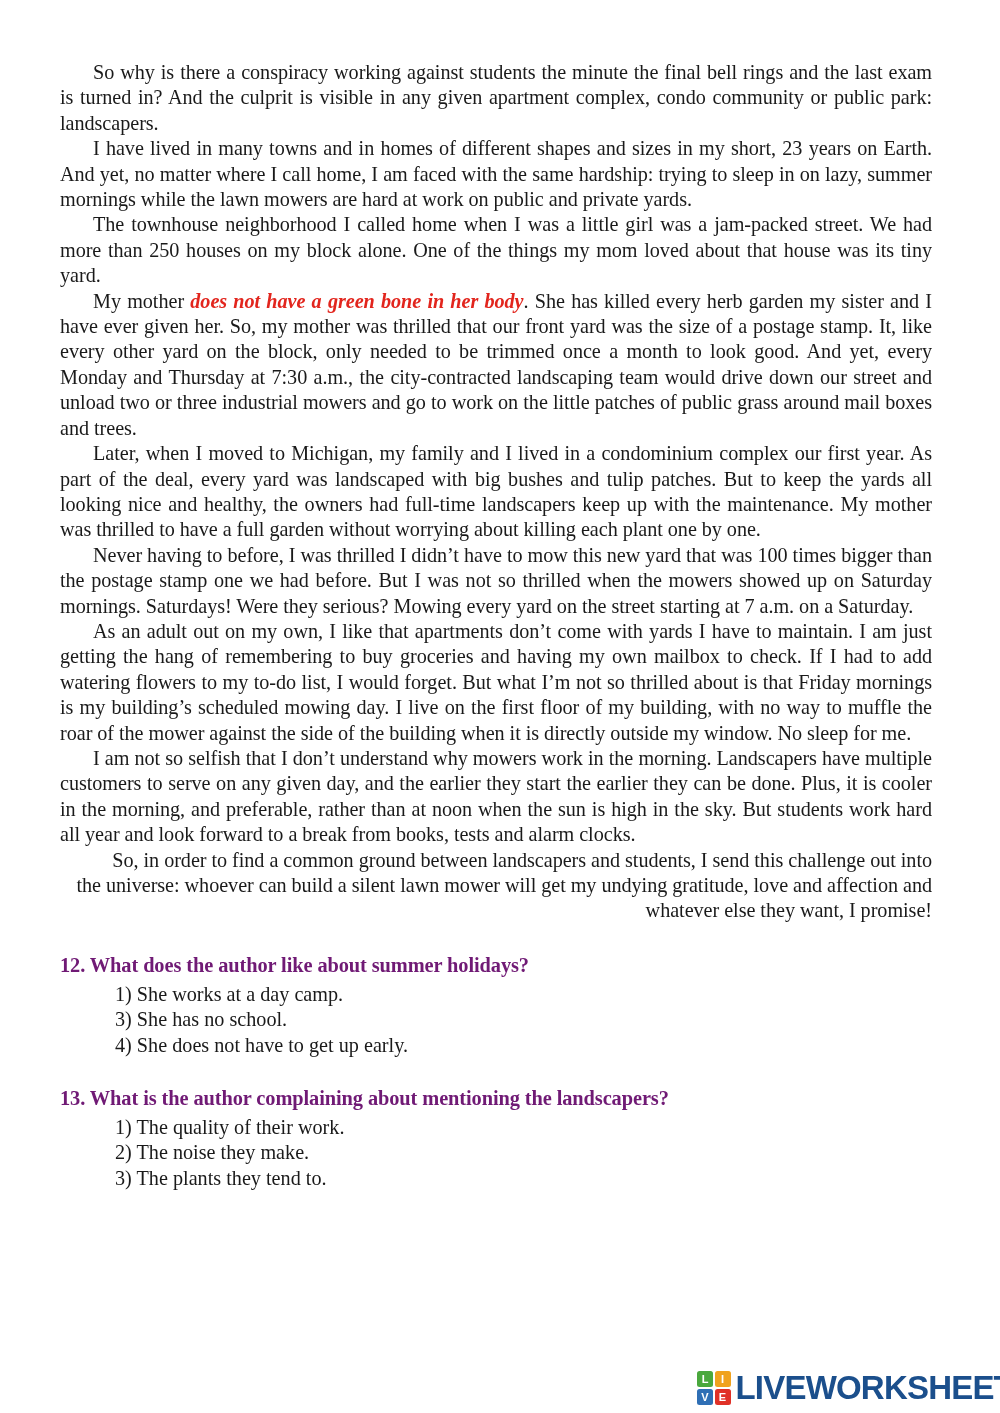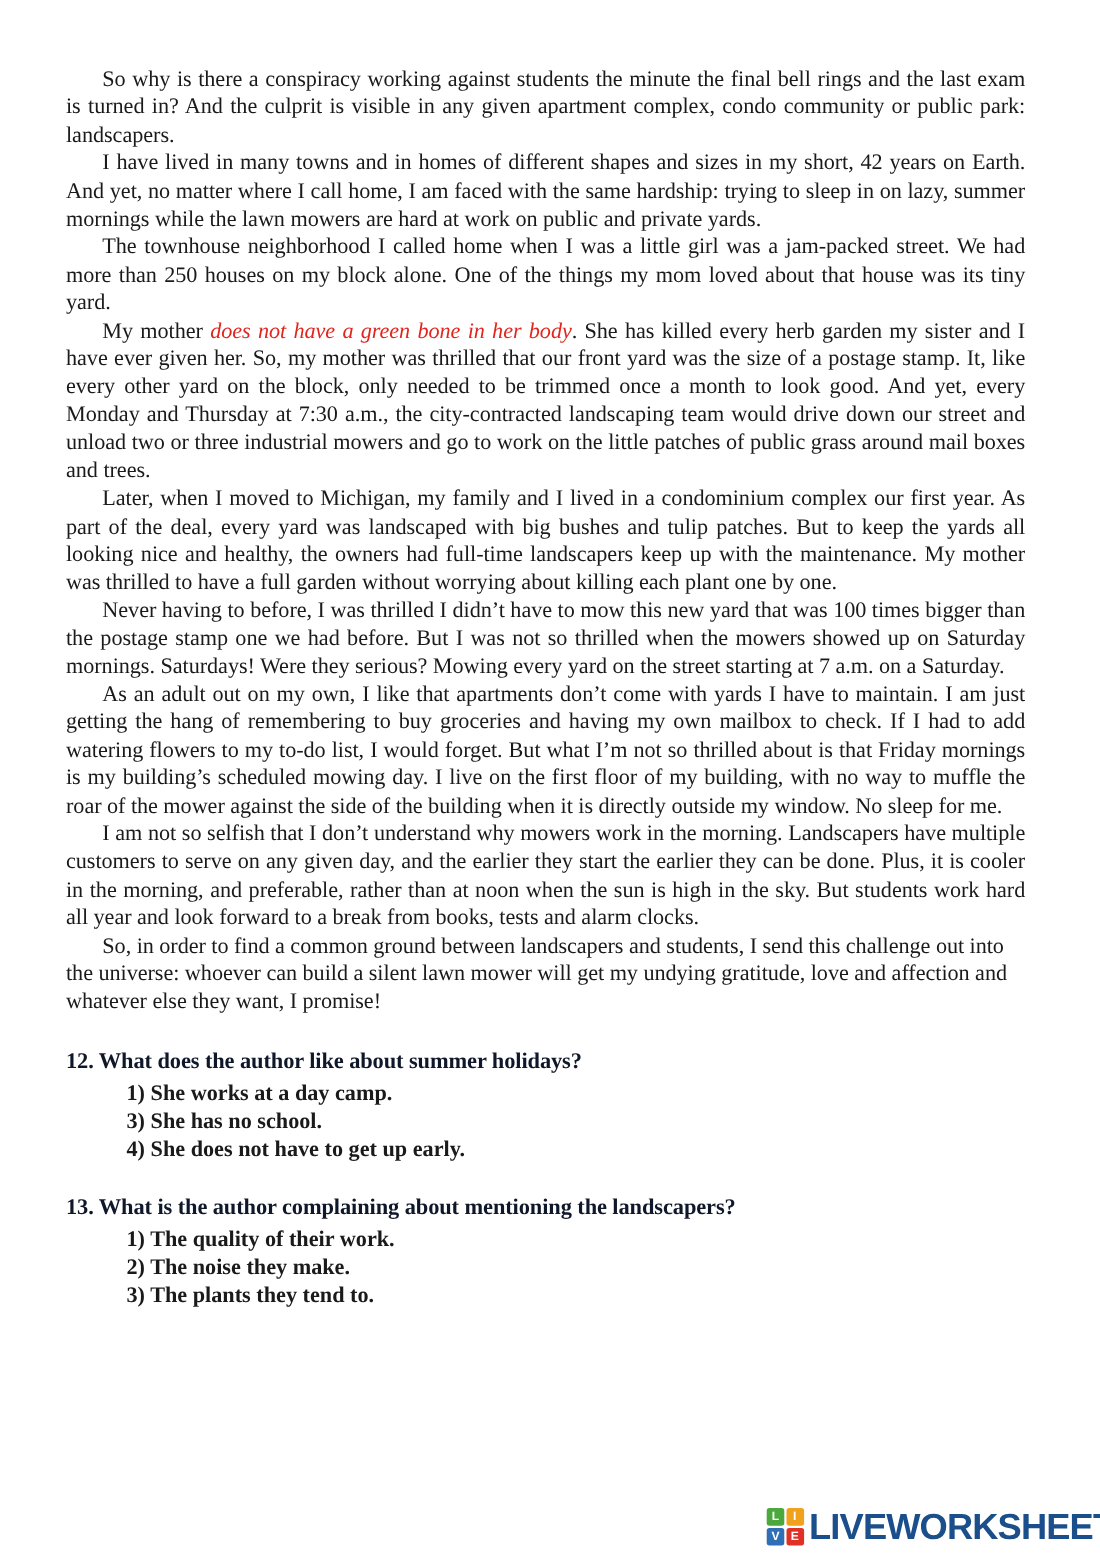--- a/index.html
+++ b/index.html
@@ -36,60 +36,59 @@
     text-align: justify;
     text-justify: inter-word;
     text-indent: 33px;
     font-size: 20.2px;
     line-height: 25.4px;
     letter-spacing: -0.05px;
     color: #1a1a1a;
   }
 
   .passage p:last-child {
-    text-align: left;
+    text-align: right;
   }
 
   .hl-red {
     color: #e2251d;
-    font-weight: normal;
+    font-weight: bold;
     font-style: italic;
   }
 
   .questions {
     margin-top: 28px;
     width: 872px;
   }
 
   .question-block {
     margin-bottom: 26px;
   }
 
   .question-prompt {
     font-size: 20.4px;
     line-height: 26px;
     font-weight: bold;
-    color: #0f172a;
+    color: #701a75;
     margin: 0 0 4px 0;
     letter-spacing: -0.1px;
   }
 
   .option-list {
     margin: 0;
     padding: 0;
     list-style: none;
   }
 
   .option-item {
     font-size: 20.2px;
     line-height: 25.6px;
     margin-left: 55px;
     color: #1a1a1a;
     white-space: nowrap;
-    font-weight: bold;
   }
 
   
   .footer-logo {
     position: absolute;
     left: 697px;
     top: 1367px;
     display: flex;
     align-items: center;
     height: 42px;
@@ -124,21 +123,21 @@
     color: #1b4f8c;
   }
 </style>
 </head>
 <body>
 
 <div class="page">
 
   <section class="passage">
     <p>So why is there a conspiracy working against students the minute the final bell rings and the last exam is turned in? And the culprit is visible in any given apartment complex, condo community or public park: landscapers.</p>
-    <p>I have lived in many towns and in homes of different shapes and sizes in my short, 42 years on Earth. And yet, no matter where I call home, I am faced with the same hardship: trying to sleep in on lazy, summer mornings while the lawn mowers are hard at work on public and private yards.</p>
+    <p>I have lived in many towns and in homes of different shapes and sizes in my short, 23 years on Earth. And yet, no matter where I call home, I am faced with the same hardship: trying to sleep in on lazy, summer mornings while the lawn mowers are hard at work on public and private yards.</p>
     <p>The townhouse neighborhood I called home when I was a little girl was a jam-packed street. We had more than 250 houses on my block alone. One of the things my mom loved about that house was its tiny yard.</p>
     <p><span>My mother </span><span class="hl-red" style="color: rgb(226, 37, 29);">does not have a green bone in her body</span><span>. She has killed every herb garden my sister and I have ever given her. So, my mother was thrilled that our front yard was the size of a postage stamp. It, like every other yard on the block, only needed to be trimmed once a month to look good. And yet, every Monday and Thursday at 7:30 a.m., the city-contracted landscaping team would drive down our street and unload two or three industrial mowers and go to work on the little patches of public grass around mail boxes and trees.</span></p>
     <p>Later, when I moved to Michigan, my family and I lived in a condominium complex our first year. As part of the deal, every yard was landscaped with big bushes and tulip patches. But to keep the yards all looking nice and healthy, the owners had full-time landscapers keep up with the maintenance. My mother was thrilled to have a full garden without worrying about killing each plant one by one.</p>
     <p>Never having to before, I was thrilled I didn’t have to mow this new yard that was 100 times bigger than the postage stamp one we had before. But I was not so thrilled when the mowers showed up on Saturday mornings. Saturdays! Were they serious? Mowing every yard on the street starting at 7 a.m. on a Saturday.</p>
     <p>As an adult out on my own, I like that apartments don’t come with yards I have to maintain. I am just getting the hang of remembering to buy groceries and having my own mailbox to check. If I had to add watering flowers to my to-do list, I would forget. But what I’m not so thrilled about is that Friday mornings is my building’s scheduled mowing day. I live on the first floor of my building, with no way to muffle the roar of the mower against the side of the building when it is directly outside my window. No sleep for me.</p>
     <p>I am not so selfish that I don’t understand why mowers work in the morning. Landscapers have multiple customers to serve on any given day, and the earlier they start the earlier they can be done. Plus, it is cooler in the morning, and preferable, rather than at noon when the sun is high in the sky. But students work hard all year and look forward to a break from books, tests and alarm clocks.</p>
     <p>So, in order to find a common ground between landscapers and students, I send this challenge out into the universe: whoever can build a silent lawn mower will get my undying gratitude, love and affection and whatever else they want, I promise!</p>
   </section>
 
   <section class="questions">

